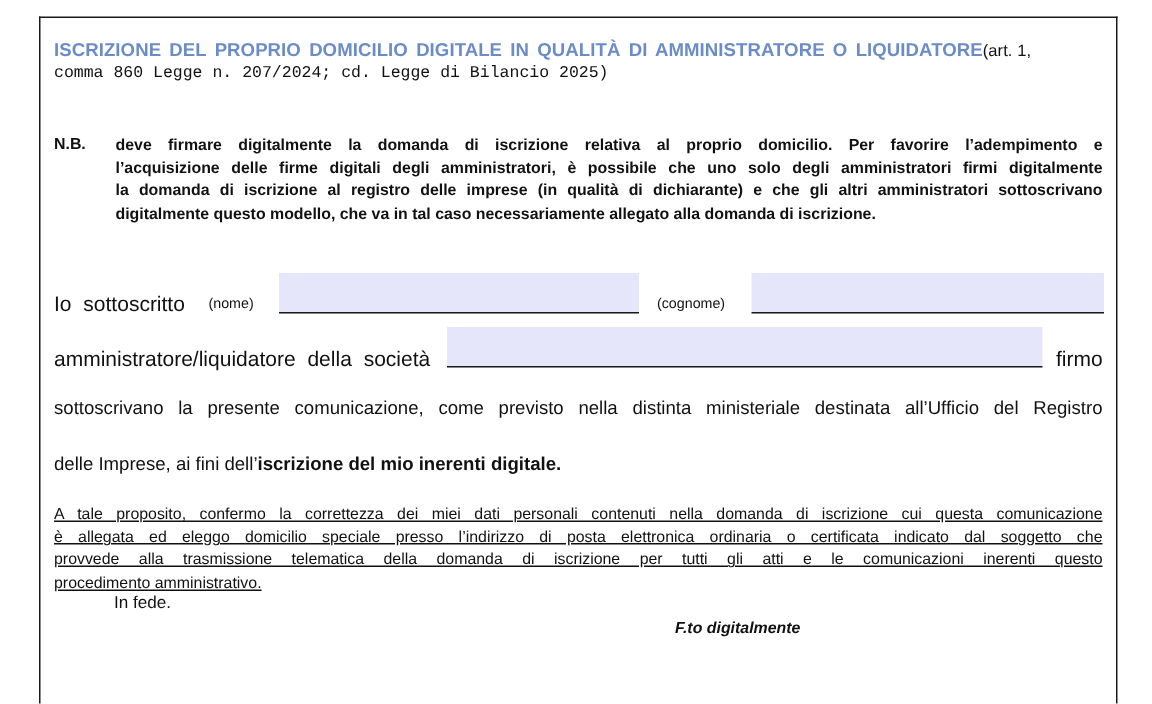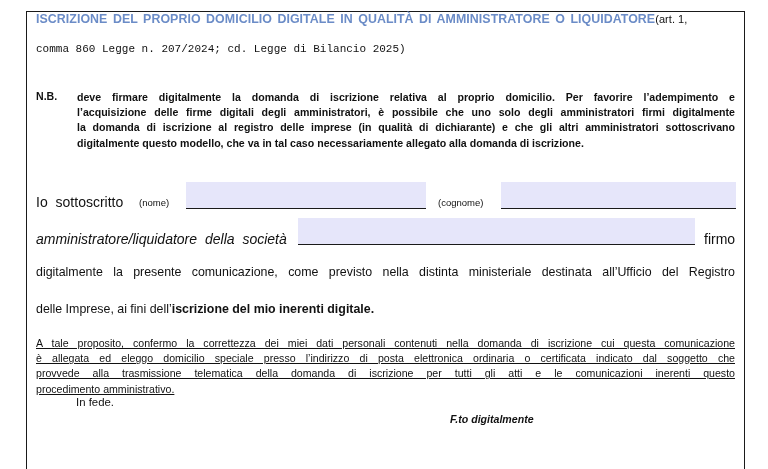--- a/index.html
+++ b/index.html
@@ -13,21 +13,21 @@
   .frame {
     position: absolute;
     left: 26px; top: 11px;
     width: 719px; height: 470px;
     border: 1.5px solid #1a1a1a;
     border-bottom: none;
     box-sizing: border-box;
   }
   .abs { position: absolute; white-space: nowrap; }
   .title-line {
-    left: 36px; top: 12px;
+    left: 36px; top: 26px;
     font-size: 12.4px;
     letter-spacing: 0.05px;
     text-align: center;
   }
   .title-strong {
     color: #6b8cc7;
     font-weight: bold;
     word-spacing: 2px;
   }
   .title-ref { color: #111; font-size: 11px; }
@@ -103,27 +103,27 @@
 <div class="abs row-label" style="left:36px; top:194px;">Io sottoscritto</div>
 <div class="abs small-label" style="left:139px; top:197px;">(nome)</div>
 <div class="field" style="left:186px; top:182px; width:240px; height:27px;">
   <input type="text" value="" style="">
 </div>
 <div class="abs small-label" style="left:438px; top:197px;">(cognome)</div>
 <div class="field" style="left:501px; top:182px; width:235px; height:27px;">
   <input type="text" value="" style="">
 </div>
 
-<div class="abs row-label" style="left:36px; top:231px;font-style:italic;">amministratore/liquidatore della società</div>
+<div class="abs row-label" style="left:36px; top:231px;">amministratore/liquidatore della società</div>
 <div class="field" style="left:298px; top:218px; width:397px; height:27px;">
   <input type="text" value="" style="">
 </div>
 <div class="abs row-label" style="left:704px; top:231px;">firmo</div>
 
-<div class="abs para-wide" style="left:36px; top:265px; width:699px; text-align:justify; text-align-last:justify; white-space:normal;">digitalmente la presente comunicazione, come previsto nella distinta ministeriale destinata all’Ufficio del Registro</div>
+<div class="abs para-wide" style="left:36px; top:265px; width:699px; text-align:justify; text-align-last:justify; white-space:normal;">sottoscrivano la presente comunicazione, come previsto nella distinta ministeriale destinata all’Ufficio del Registro</div>
 <div class="abs para-wide" style="left:36px; top:302px;">
   <span>delle Imprese, ai fini dell’</span><b>iscrizione del mio inerenti digitale.</b>
 </div>
 
 <div class="body-para">
   <div>A tale proposito, confermo la correttezza dei miei dati personali contenuti nella domanda di iscrizione cui questa comunicazione</div>
   <div>è allegata ed eleggo domicilio speciale presso l’indirizzo di posta elettronica ordinaria o certificata indicato dal soggetto che</div>
   <div>provvede alla trasmissione telematica della domanda di iscrizione per tutti gli atti e le comunicazioni inerenti questo</div>
   <div class="last">procedimento amministrativo.</div>
 </div>

